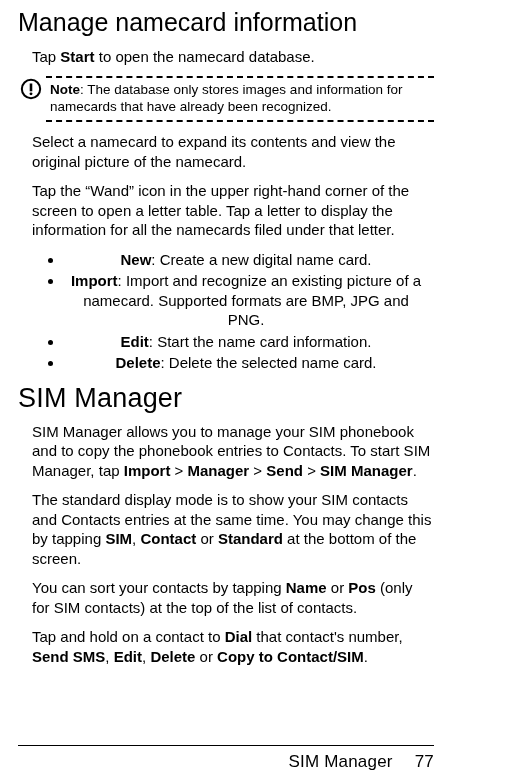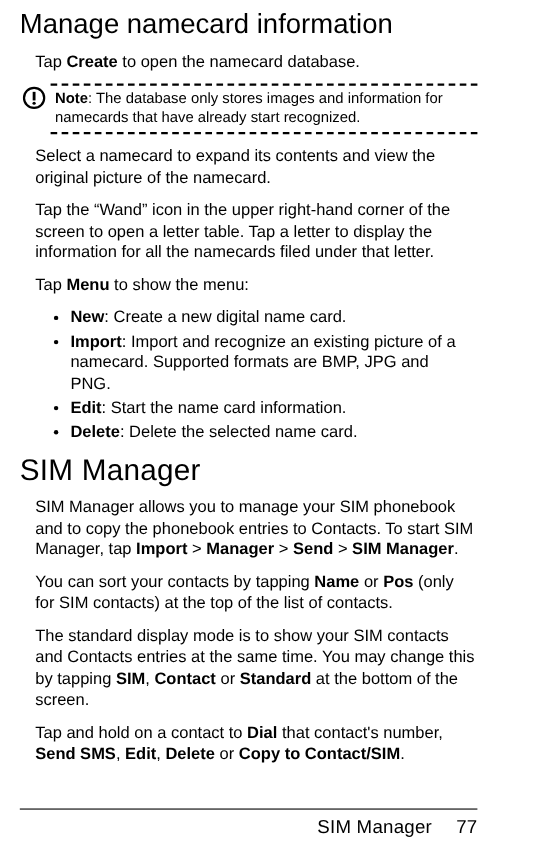--- a/index.html
+++ b/index.html
@@ -8,82 +8,79 @@
     h1.sect-title { font-size: 25px; font-weight: 400; margin: 0 0 10px 0; line-height: 1.15; }
     h1.small-sect { font-size: 27px; font-weight: 400; margin: 10px 0 8px 0; letter-spacing: 0.2px; }
     .body-p { font-size: 15px; line-height: 1.3; margin: 0 0 10px 14px; }
     .note-block { margin: 0 0 10px 0; }
     .note-row { display: flex; align-items: flex-start; margin-left: 2px; }
     .note-icon { width: 22px; height: 22px; margin-top: 2px; flex: 0 0 22px; }
     .dashed { border: none; border-top: 2px dashed #000; margin: 0; }
     .dashed.top { margin-left: 26px; margin-bottom: 4px; }
     .dashed.bottom { margin-left: 26px; margin-top: 4px; }
     .note-body { margin-left: 8px; font-size: 13.5px; line-height: 1.25; padding-right: 4px; }
-    .bullets { margin: 0 0 8px 46px; padding: 0; list-style: disc; }
+    .bullets { margin: 0 0 8px 46px; padding: 0; list-style: disc; text-align: center; }
     .bullets li { font-size: 15px; line-height: 1.3; margin-bottom: 2px; padding-right: 6px; }
     .bullets li span.lead { font-weight: 700; }
     strong, b { font-weight: 700; }
-    .footer { position: absolute; left: 18px; right: 18px; bottom: 18px; }
+    .footer { position: absolute; left: 18px; right: 18px; bottom: 8px; }
     .footer-rule { border: none; border-top: 1.5px solid #000; margin-bottom: 6px; }
     .footer-line { text-align: right; font-size: 17px; letter-spacing: 0.2px; }
     .footer-line .pg { display: inline-block; margin-left: 22px; }
   </style>
 </head>
 <body>
 
 <div class="page">
 
   <h1 class="sect-title">Manage namecard information</h1>
 
   <p class="body-p">
-    <span>Tap </span><b>Create</b><span> to open the namecard database.</span>
+    <span>Tap </span><b>Start</b><span> to open the namecard database.</span>
   </p>
 
   <div class="note-block">
     <div class="note-row">
       <span class="note-icon">
         <svg viewBox="0 0 24 24" width="22" height="22">
             <circle cx="12" cy="12" r="10" fill="none" stroke="#000" stroke-width="2.2"></circle>
             <rect x="10.6" y="6" width="2.8" height="8.5" fill="#000"></rect>
             <circle cx="12" cy="17.3" r="1.6" fill="#000"></circle>
           </svg>
       </span>
       <div style="flex:1">
         <hr class="dashed top" style="margin-left:4px">
-        <div class="note-body"><b>Note</b><span>: The database only stores images and information for namecards that have already start recognized.</span></div>
+        <div class="note-body"><b>Note</b><span>: The database only stores images and information for namecards that have already been recognized.</span></div>
         <hr class="dashed bottom" style="margin-left:4px">
       </div>
     </div>
   </div>
 
   <p class="body-p">Select a namecard to expand its contents and view the original picture of the namecard.</p>
   <p class="body-p">Tap the “Wand” icon in the upper right-hand corner of the screen to open a letter table. Tap a letter to display the information for all the namecards filed under that letter.</p>
-  <p class="body-p">
-    <span>Tap </span><b>Menu</b><span> to show the menu:</span>
-  </p>
 
   <ul class="bullets">
     <li><span class="lead">New</span><span>: Create a new digital name card.</span></li>
     <li><span class="lead">Import</span><span>: Import and recognize an existing picture of a namecard. Supported formats are BMP, JPG and PNG.</span></li>
     <li><span class="lead">Edit</span><span>: Start the name card information.</span></li>
     <li><span class="lead">Delete</span><span>: Delete the selected name card.</span></li>
   </ul>
 
   <h1 class="small-sect">SIM Manager</h1>
 
   <p class="body-p">
     <span>SIM Manager allows you to manage your SIM phonebook and to copy the phonebook entries to Contacts. To start SIM Manager, tap </span><b>Import</b><span> &gt; </span><b>Manager</b><span> &gt; </span><b>Send</b><span> &gt; </span><b>SIM Manager</b><span>.</span>
   </p>
 
   <p class="body-p">
-    <span>You can sort your contacts by tapping </span><b>Name</b><span> or </span><b>Pos</b><span> (only for SIM contacts) at the top of the list of contacts.</span>
+    <span>The standard display mode is to show your SIM contacts and Contacts entries at the same time. You may change this by tapping </span><b>SIM</b><span>, </span><b>Contact</b><span> or </span><b>Standard</b><span> at the bottom of the screen.</span>
   </p>
 
   <p class="body-p">
-    <span>The standard display mode is to show your SIM contacts and Contacts entries at the same time. You may change this by tapping </span><b>SIM</b><span>, </span><b>Contact</b><span> or </span><b>Standard</b><span> at the bottom of the screen.</span>
+    <span>You can sort your contacts by tapping </span><b>Name</b><span> or </span><b>Pos</b><span> (only for SIM contacts) at the top of the list of contacts.</span>
   </p>
 
   <p class="body-p">
     <span>Tap and hold on a contact to </span><b>Dial</b><span> that contact's number, </span><b>Send SMS</b><span>, </span><b>Edit</b><span>, </span><b>Delete</b><span> or </span><b>Copy to Contact/SIM</b><span>.</span>
   </p>
 
 
   <div class="footer">
     <hr class="footer-rule">
     <div class="footer-line">

